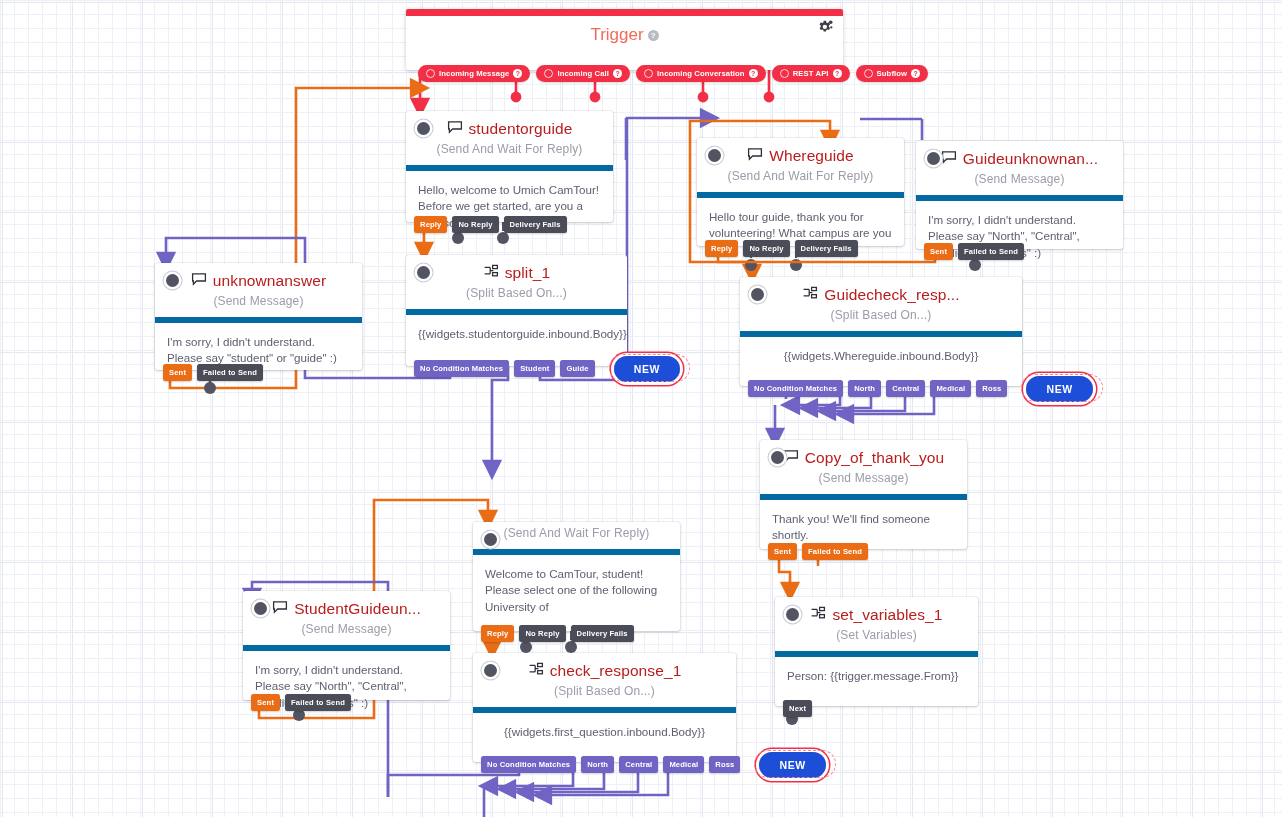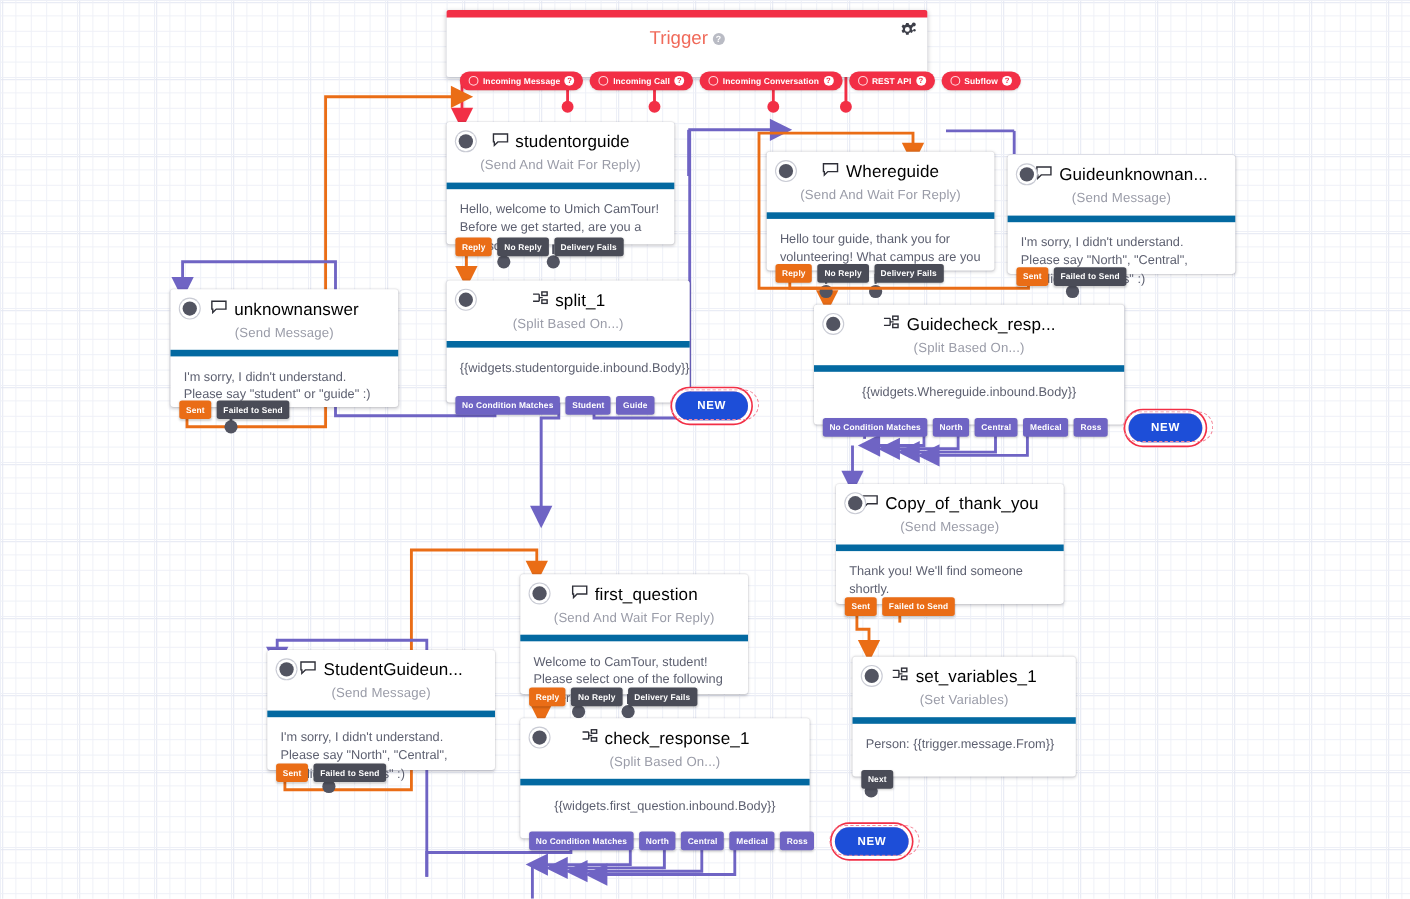--- a/index.html
+++ b/index.html
@@ -28,21 +28,21 @@
     position:absolute;background:#ffffff;border-radius:3px;
     box-shadow:0 1px 3px rgba(40,42,60,.22),0 0 0 1px rgba(40,42,60,.05);
     box-sizing:border-box;
   }
   .node .dot{
     position:absolute;left:11px;top:11px;width:13px;height:13px;border-radius:50%;
     background:#525461;box-shadow:0 0 0 2.5px #ffffff,0 0 0 3.5px #c9cbd4;
   }
   .node-title{
     display:flex;align-items:center;justify-content:center;gap:6px;
-    padding:9px 10px 0 10px;font-size:15.5px;color:#000000;font-weight:400;
+    padding:9px 10px 0 10px;font-size:15.5px;color:#b91c1c;font-weight:400;
     letter-spacing:.1px;white-space:nowrap;
   }
   .node-sub{
     text-align:center;font-size:12px;color:#9a9ca8;padding:4px 0 9px 0;
     letter-spacing:.15px;
   }
   .node-body{
     border-top:6px solid #0369a1;padding:11px 12px 14px 12px;
     font-size:11.6px;line-height:1.42;color:#5d6070;
   }
@@ -405,28 +405,20 @@
     </div>
     <div class="node-sub">(Set Variables)</div>
     <div class="node-body">Person: {{trigger.message.From}}</div>
     <div class="ports">
       <span class="port gray">Next</span>
     </div>
   </div>
 
   <div class="node" style="left:473px;top:522px;width:207px;height:109px;">
     <span class="dot"></span>
-    <div class="node-title">
-      <span class="chat-ic">
-        <svg width="16" height="14" viewBox="0 0 20 17" fill="none" stroke="#2e2f38" stroke-width="1.6">
-          <path d="M2 2h16v9H7l-4 4v-4H2z"></path>
-        </svg>
-      </span>
-      <span>first_question</span>
-    </div>
     <div class="node-sub">(Send And Wait For Reply)</div>
     <div class="node-body">Welcome to CamTour, student! Please select one of the following University of</div>
     <div class="ports">
       <span class="port orange">Reply</span>
       <span class="port gray">No Reply</span>
       <span class="port gray">Delivery Fails</span>
     </div>
   </div>
 
   <div class="node" style="left:473px;top:653px;width:263px;height:109px;">

